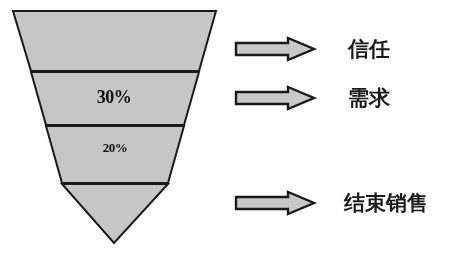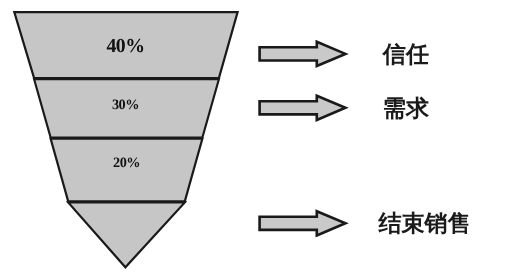--- a/index.html
+++ b/index.html
@@ -62,23 +62,22 @@
 
     <polygon points="13,11 216,11 199,71 31,71" fill="#c6c6c6" stroke="#1a1a1a" stroke-width="2" stroke-linejoin="miter"></polygon>
 
     <polygon points="31,72 199,72 184,125 46,125" fill="#c6c6c6" stroke="#1a1a1a" stroke-width="2" stroke-linejoin="miter"></polygon>
 
     <polygon points="46,126 184,126 168,183 62,183" fill="#c6c6c6" stroke="#1a1a1a" stroke-width="2" stroke-linejoin="miter"></polygon>
 
     <polygon points="62,184 168,184 114,243" fill="#c6c6c6" stroke="#1a1a1a" stroke-width="2" stroke-linejoin="miter"></polygon>
   </svg>
 
-  <div class="funnel-label" style="left:84px; top:31px; width:60px; font-size:18px;">40%</div>
 
-  <div class="funnel-label" style="left:84px; top:87px; width:60px; font-size:13px;">30%</div>
+  <div class="funnel-label" style="left:84px; top:87px; width:60px; font-size:18px;">30%</div>
 
   <div class="funnel-label" style="left:85px; top:140px; width:60px; font-size:13px;">20%</div>
 
 
   <div class="row" style="top:36px;">
     <svg class="arrow-svg" width="86" height="26" viewBox="0 0 86 26">
       <polygon points="4,7 56,7 56,2 82,13 56,24 56,19 4,19" fill="#c9c9c9" stroke="#1a1a1a" stroke-width="2.4" stroke-linejoin="miter"></polygon>
     </svg>
     <span class="row-label">信任</span>
   </div>

